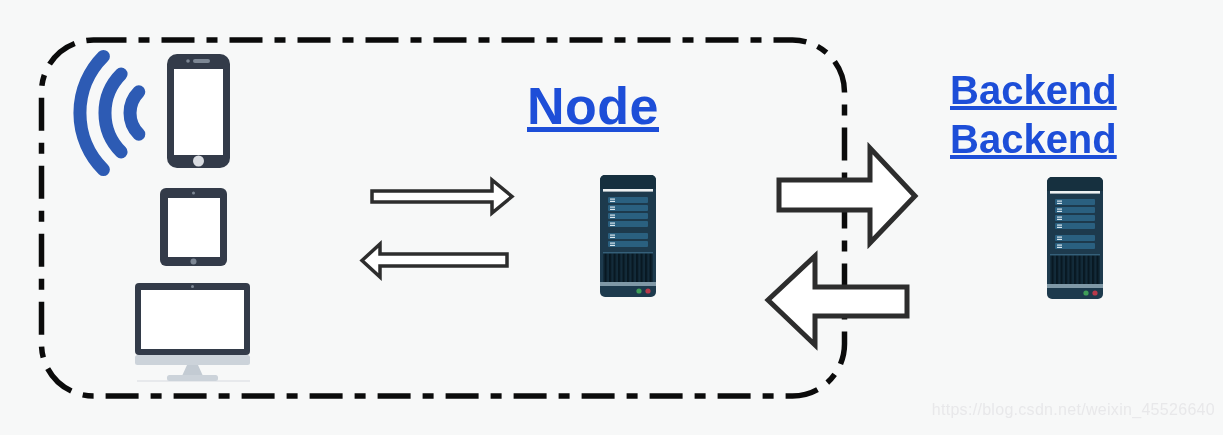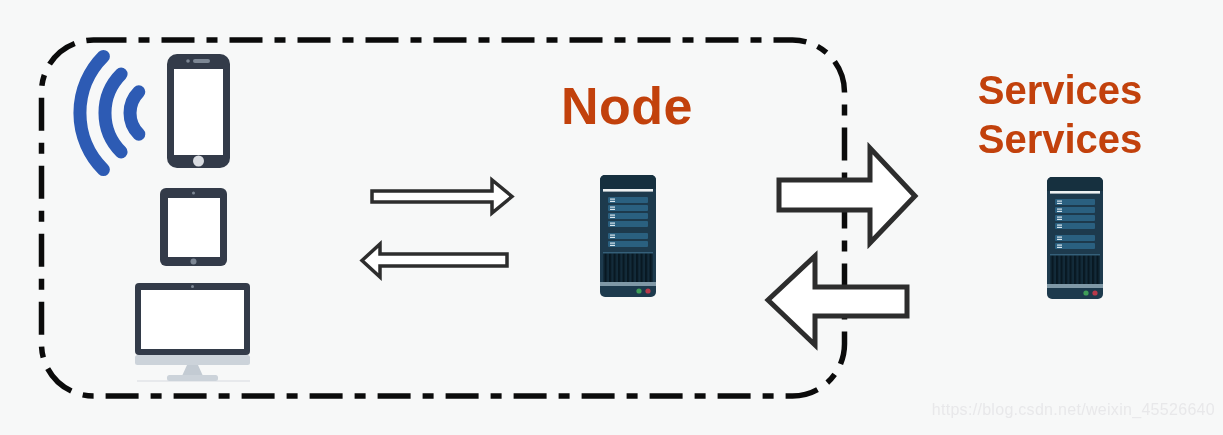--- a/index.html
+++ b/index.html
@@ -6,23 +6,24 @@
   body{font-family:"Liberation Sans", sans-serif;}
   .stage{
     position:relative;
     width:1223px;height:435px;
     background:#f7f8f8;
     overflow:hidden;
   }
   .stage svg{position:absolute;left:0;top:0;}
   .label{
     position:absolute;
-    color:#c2410c;
+    color:#1d4ed8;
     font-weight:bold;
-    text-align:center;
+    text-align:left;
+    text-decoration:underline;
   }
   .node-label{
     left:527px;top:78px;width:200px;
     font-size:52px;line-height:56px;
     letter-spacing:0.5px;
   }
   .backend-label{
     left:950px;top:66px;width:220px;
     font-size:40px;line-height:49px;
   }
@@ -117,16 +118,16 @@
 
     <use href="#server" x="600" y="175"></use>
 
     <polygon points="779,180 870,180 870,148 915,196 870,243 870,210 779,210" fill="#ffffff" stroke="#2d2d2d" stroke-width="5" stroke-linejoin="miter"></polygon>
     <polygon points="907,287 815,287 815,256 768,300 815,345 815,316 907,316" fill="#ffffff" stroke="#2d2d2d" stroke-width="5" stroke-linejoin="miter"></polygon>
 
     <use href="#server" x="1047" y="177"></use>
   </svg>
 
   <div class="label node-label">Node</div>
-  <div class="label backend-label">Services Services</div>
+  <div class="label backend-label">Backend Backend</div>
   <div class="watermark">https://blog.csdn.net/weixin_45526640</div>
 
 </div>
 
 </body></html>

